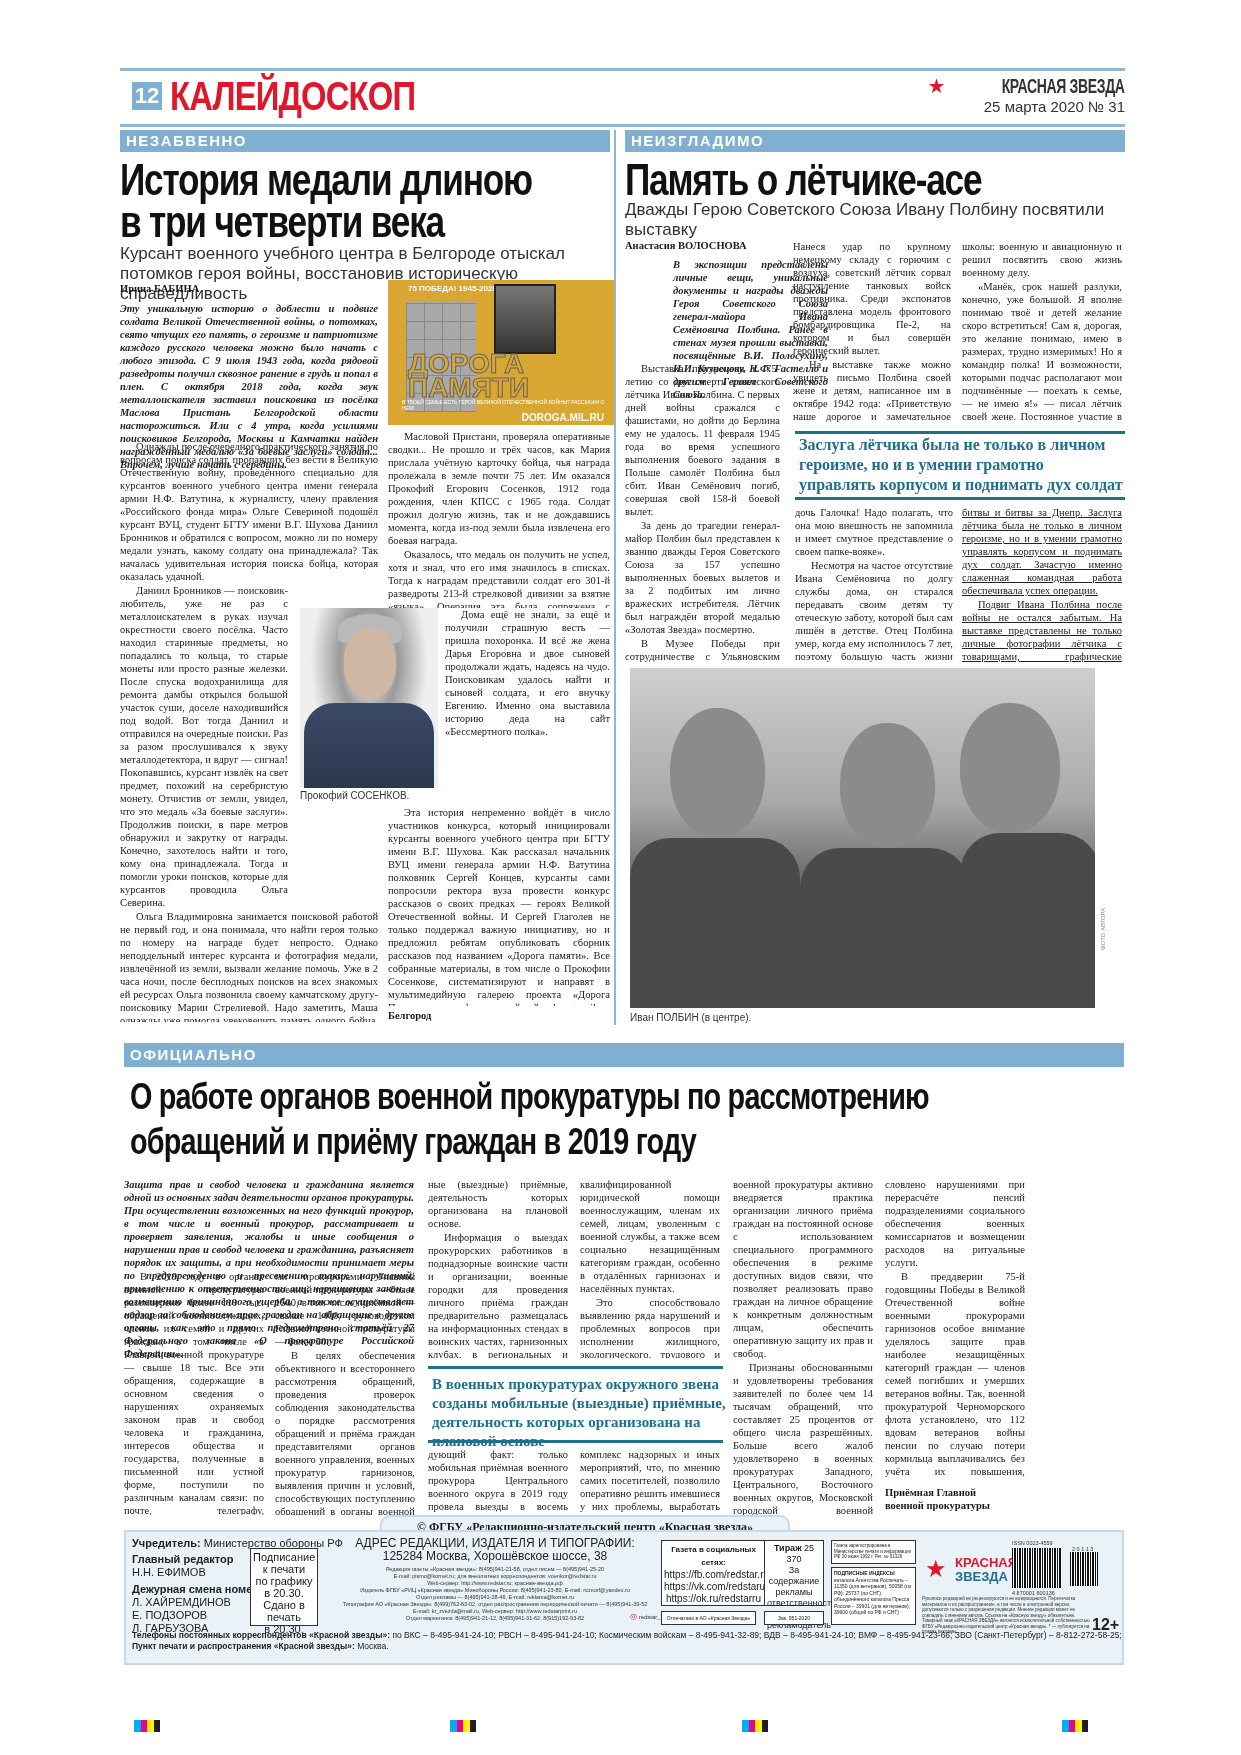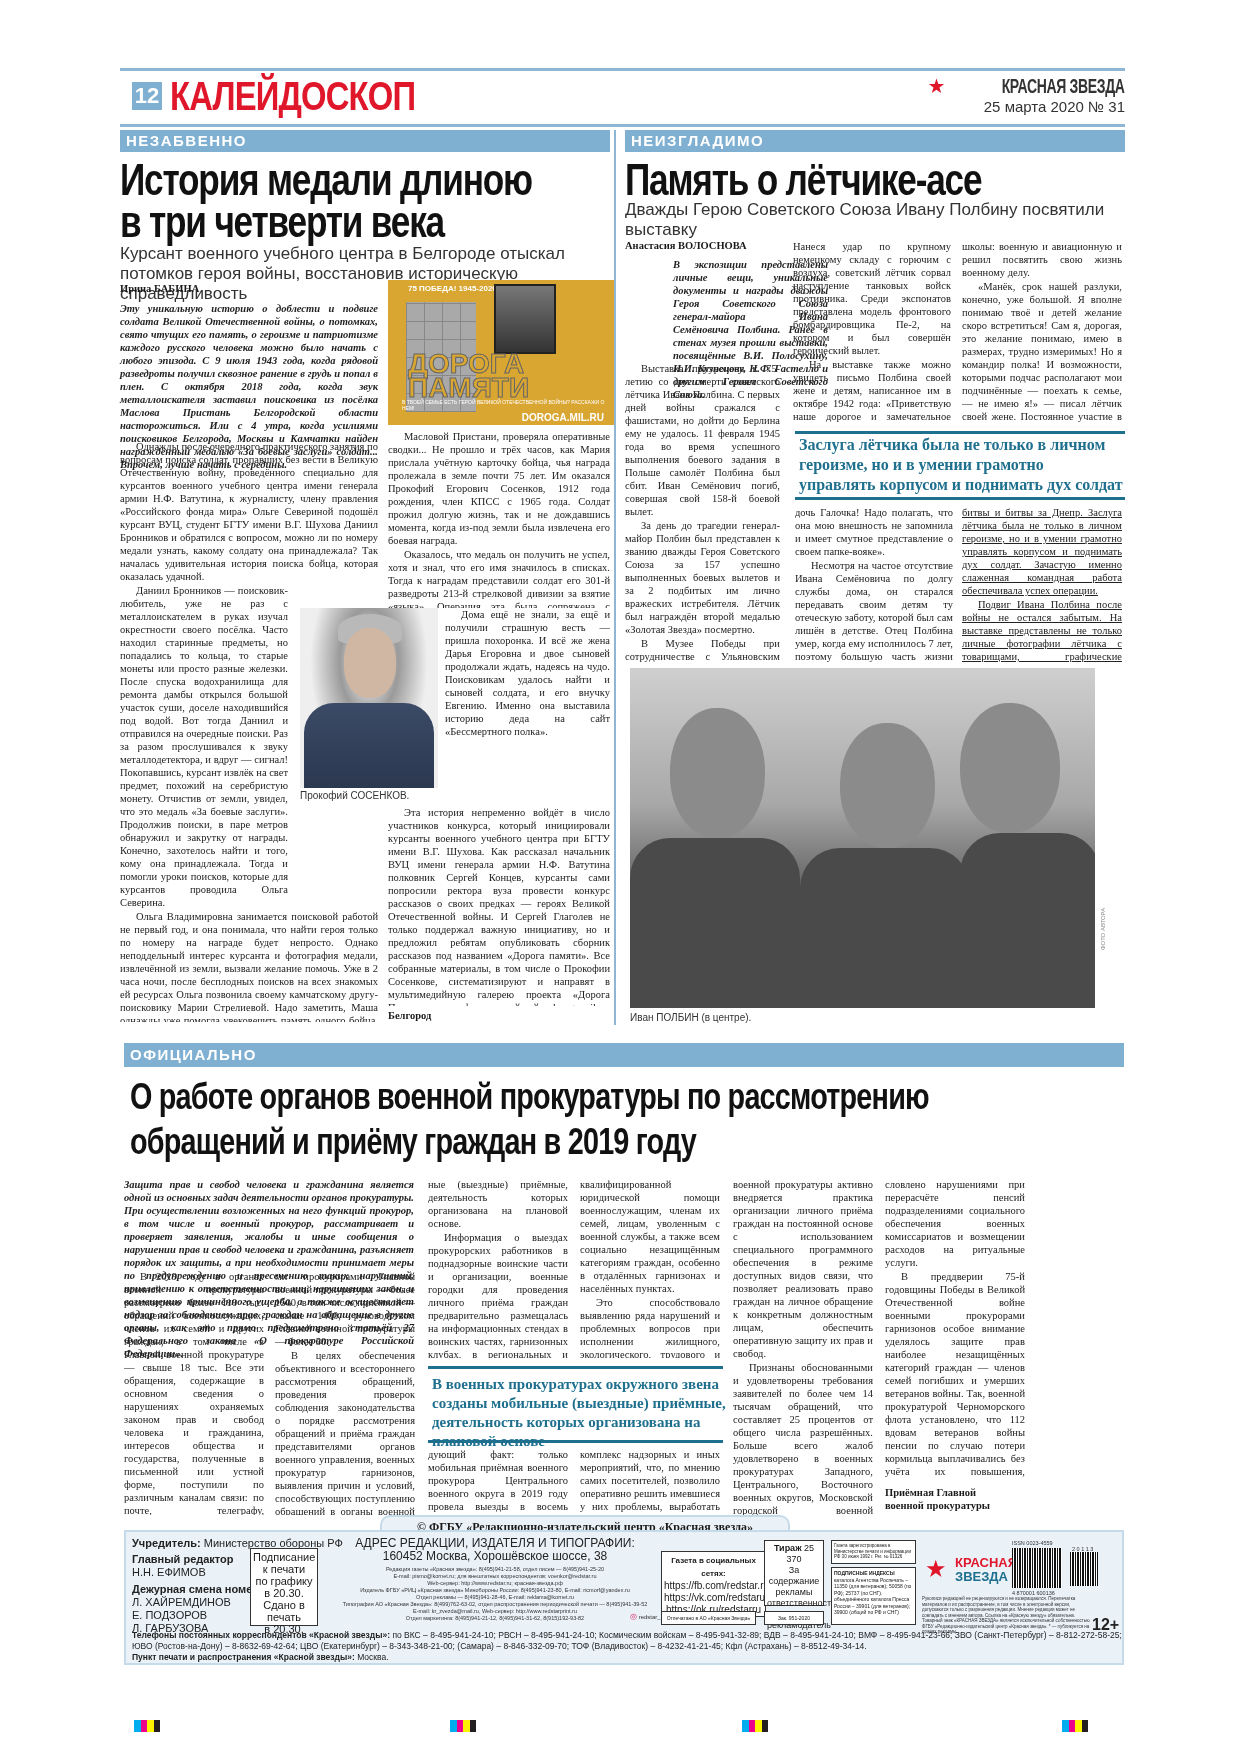--- a/index.html
+++ b/index.html
@@ -212,35 +212,35 @@
 <div class="f-box" style="left:250px;top:1548px;width:68px;height:78px;">
   <div>Подписание</div>
   <div>к печати</div>
   <div>по графику</div>
   <div>в 20.30.</div>
   <div>Сдано в печать</div>
   <div>в 20.30.</div>
 </div>
 <div class="f-text" style="left:330px;top:1537px;width:330px;text-align:center;font-size:12px;">
   <div>АДРЕС РЕДАКЦИИ, ИЗДАТЕЛЯ И ТИПОГРАФИИ:</div>
-  <div>160452 Москва, Хорошёвское шоссе, 38</div>
+  <div>125284 Москва, Хорошёвское шоссе, 38</div>
 </div>
 <div class="f-small" style="left:330px;top:1566px;width:330px;text-align:center;">
   <div>Редакция газеты «Красная звезда»: 8(495)941-21-58, отдел писем — 8(495)941-25-20</div>
   <div>E-mail: pismo@kornet.ru; для внештатных корреспондентов: voenkor@redstar.ru</div>
   <div>Web-сервер: http://www.redstar.ru; красная-звезда.рф</div>
   <div>Издатель ФГБУ «РИЦ «Красная звезда» Минобороны России: 8(495)941-23-80, E-mail: ricmorf@yandex.ru</div>
   <div>Отдел рекламы — 8(495)941-28-46, E-mail: reklama@kornet.ru</div>
   <div>Типография АО «Красная Звезда»: 8(499)762-63-02, отдел распространения периодической печати — 8(495)941-39-52</div>
   <div>E-mail: kr_zvezda@mail.ru, Web-сервер: http://www.redstarprint.ru</div>
   <div>Отдел маркетинга: 8(495)941-21-12, 8(495)941-31-62, 8(915)192-93-82</div>
 </div>
 <div class="f-small" style="left:630px;top:1613px;font-size:6px;"><span style="color:#d6246e;font-size:8px;">◎</span> <span>redstar_print</span></div>
 
-<div class="f-box" style="left:661px;top:1540px;width:105px;height:66px;font-size:10px;margin-top:11px;">
+<div class="f-box" style="left:661px;top:1540px;width:105px;height:66px;font-size:10px;">
   <b style="font-size:8px">Газета в социальных сетях:</b>
   <div>https://fb.com/redstar.ru</div>
   <div>https://vk.com/redstaru</div>
   <div>https://ok.ru/redstarru</div>
 </div>
 <div class="f-box" style="left:661px;top:1611px;width:95px;height:14px;font-size:5px;line-height:8px;">Отпечатано в АО «Красная Звезда»</div>
 <div class="f-box" style="left:764px;top:1540px;width:60px;height:66px;font-size:9px;line-height:11px;">
   <div><b>Тираж</b> <span>25 370</span></div>
   <div>За содержание рекламы ответственность несёт рекламодатель</div>
 </div>
@@ -258,21 +258,20 @@
 <div class="f-small" style="left:1012px;top:1540px;">ISSN 0023-4559</div>
 <div class="barcode" style="left:1012px;top:1548px;width:50px;"></div>
 <div class="barcode" style="left:1070px;top:1552px;width:28px;height:34px;"></div>
 <div class="f-small" style="left:1012px;top:1590px;">4 870001 600136</div>
 <div class="f-small" style="left:1072px;top:1546px;">2 0 1 1 3</div>
 <div class="f-small" style="left:922px;top:1596px;width:170px;font-size:4.5px;line-height:5.5px;">Рукописи редакцией не рецензируются и не возвращаются. Перепечатка материалов и их распространение, в том числе в электронной версии, допускаются только с разрешения редакции. Мнение редакции может не совпадать с мнением автора. Ссылка на «Красную звезду» обязательна. Товарный знак «КРАСНАЯ ЗВЕЗДА» является исключительной собственностью ФГБУ «Редакционно-издательский центр «Красная звезда». * — публикуется на правах рекламы.</div>
 <div class="f-text" style="left:1092px;top:1616px;font:bold 16px 'Liberation Sans',sans-serif;">12+</div>
 
 <div class="f-text" style="left:132px;top:1630px;width:990px;font-size:8.5px;line-height:11px;white-space:nowrap;">
   <div><b>Телефоны постоянных корреспондентов «Красной звезды»:</b> <span>по ВКС – 8-495-941-24-10; РВСН – 8-495-941-24-10; Космическим войскам – 8-495-941-32-89; ВДВ – 8-495-941-24-10; ВМФ – 8-495-941-23-66; ЗВО (Санкт-Петербург) – 8-812-272-58-25;</span></div>
-  <div>ЮВО (Ростов-на-Дону) – 8-8632-69-42-64; ЦВО (Екатеринбург) – 8-343-348-21-00; (Самара) – 8-846-332-09-70; ТОФ (Владивосток) – 8-4232-41-21-45; Кфл (Астрахань) – 8-8512-49-34-14.</div>
   <div><b>Пункт печати и распространения «Красной звезды»:</b> <span>Москва.</span></div>
 </div>
 
 <div class="cmyk" style="left:134px;">
     <span style="background:#00aeef"></span>
     <span style="background:#ec008c"></span>
     <span style="background:#fff200"></span>
     <span style="background:#231f20"></span>
   </div>
 <div class="cmyk" style="left:450px;">

